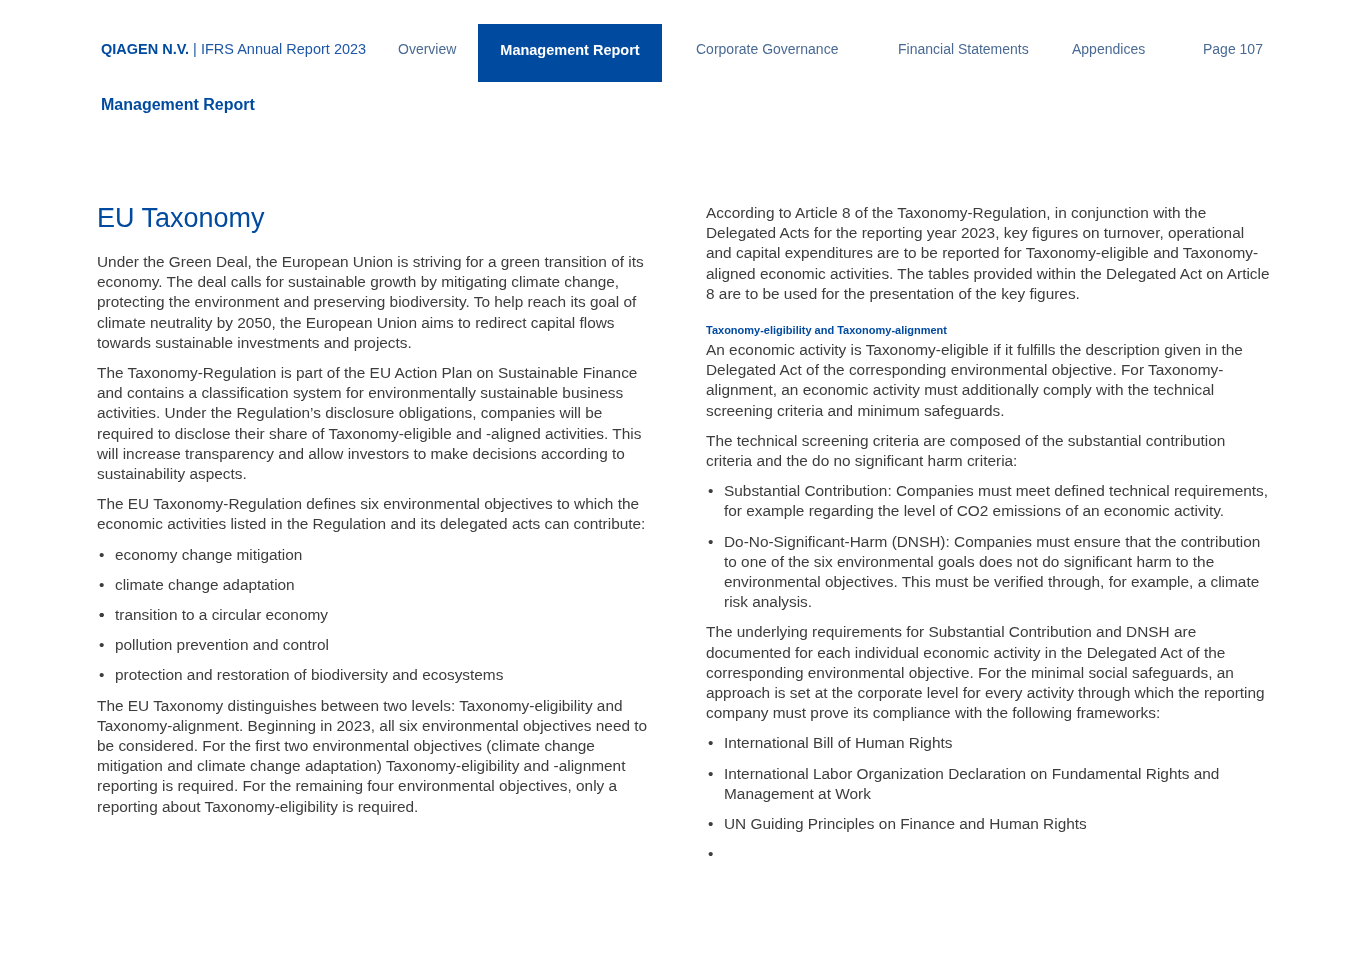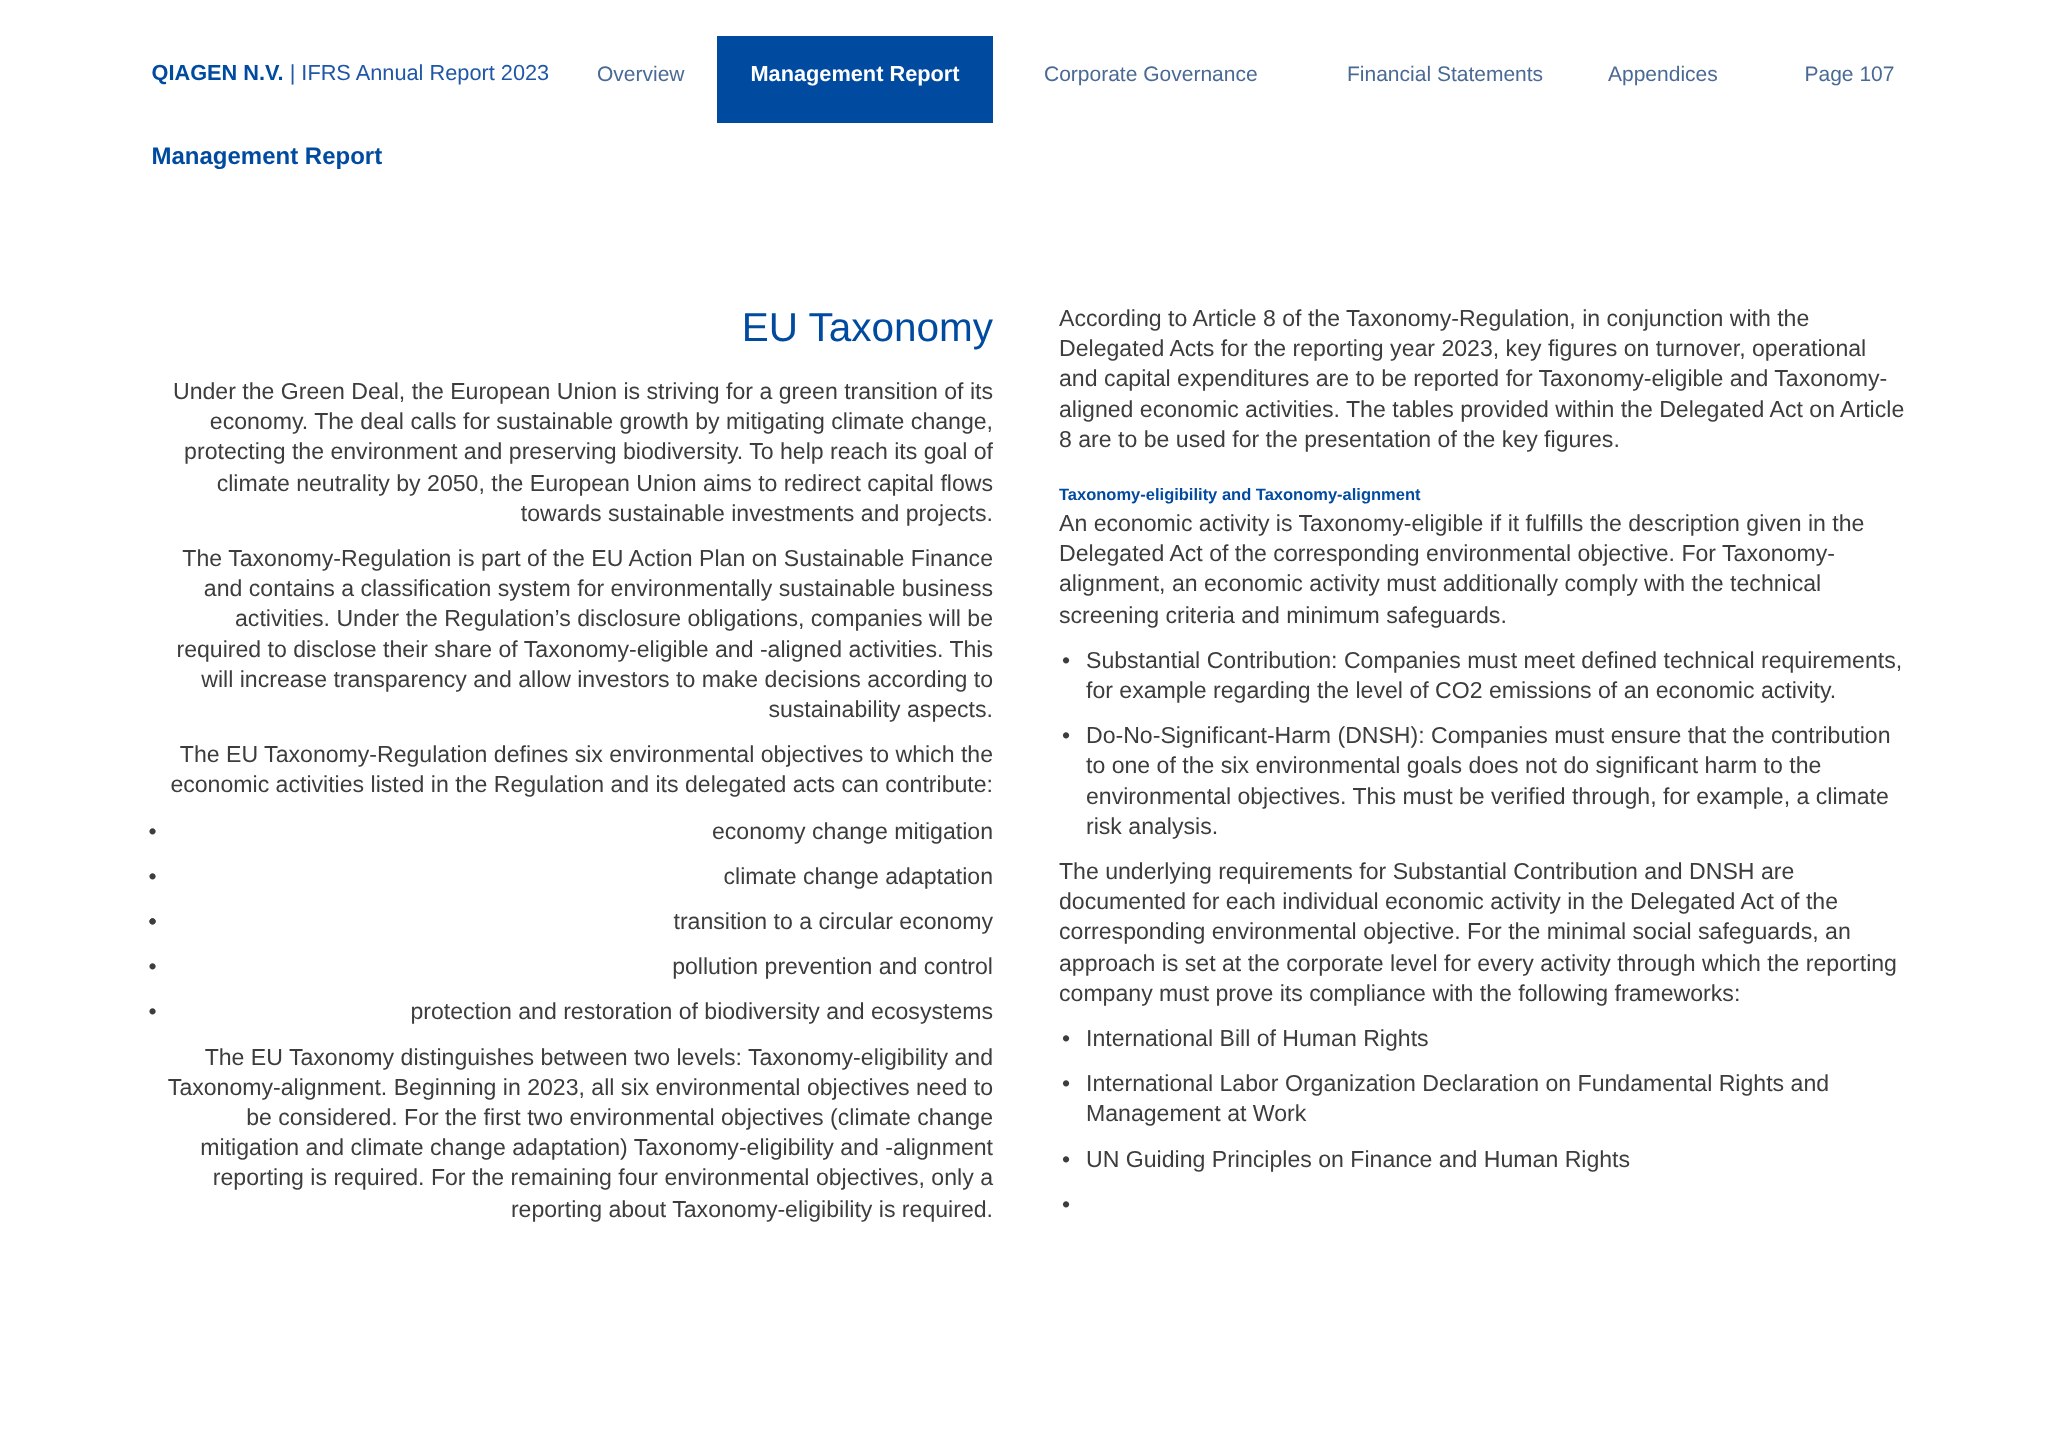--- a/index.html
+++ b/index.html
@@ -8,21 +8,21 @@
   .topnav { position: absolute; top: 0; left: 0; width: 1089px; height: 58px; margin-top: 24px; }
   .brand { position: absolute; left: 101px; top: 17px; font-size: 14.5px; color: #1f57a6; white-space: nowrap; }
   .brand .company { font-weight: bold; color: #004a9f; }
   .brand .sep { color: #1f57a6; margin: 0 4px; }
   .nav-item { position: absolute; top: 17px; font-size: 14px; color: #4a6a95; white-space: nowrap; text-decoration: none; cursor: pointer; }
   .nav-active { position: absolute; left: 478px; top: 0; width: 184px; height: 58px; background: #004a9f;
                 color: #ffffff; font-weight: bold; font-size: 14.5px; display: flex; align-items: center;
                 justify-content: center; padding-bottom: 6px; box-sizing: border-box; cursor: pointer; }
   .section-label { position: absolute; left: 101px; top: 96px; font-size: 16px; font-weight: bold; color: #004a9f; }
   .col { position: absolute; top: 200px; font-size: 15.4px; line-height: 20.2px; color: #3d3d3d; }
-  .col-left { left: 97px; width: 565px; text-align: right; }
+  .col-left { left: 97px; width: 565px; }
   .col-right { left: 706px; width: 565px; top: 203px; }
   h1.page-title { font-weight: normal; font-size: 27px; color: #004a9f; margin: 0 0 16px 0; line-height: 36px; }
   p { margin: 0 0 10px 0; }
   ul { list-style: none; margin: 0 0 10px 0; padding: 0; }
   ul li { position: relative; padding-left: 18px; margin-bottom: 10px; }
   ul li .bullet { position: absolute; left: 2px; top: 0; }
   h2.subhead { font-size: 11px; font-weight: bold; color: #004a9f; margin: 16px 0 0 0; line-height: 20px; }
 </style>
 </head>
 <body>
@@ -54,20 +54,21 @@
     <li><span class="bullet">•</span><span>pollution prevention and control</span></li>
     <li style="margin-bottom:0;"><span class="bullet">•</span><span>protection and restoration of biodiversity and ecosystems</span></li>
   </ul>
   <p>The EU Taxonomy distinguishes between two levels: Taxonomy-eligibility and Taxonomy-alignment. Beginning in 2023, all six environmental objectives need to be considered. For the first two environmental objectives (climate change mitigation and climate change adaptation) Taxonomy-eligibility and -alignment reporting is required. For the remaining four environmental objectives, only a reporting about Taxonomy-eligibility is required.</p>
 </div>
 
 <div class="col col-right">
   <p>According to Article 8 of the Taxonomy-Regulation, in conjunction with the Delegated Acts for the reporting year 2023, key figures on turnover, operational and capital expenditures are to be reported for Taxonomy-eligible and Taxonomy-aligned economic activities. The tables provided within the Delegated Act on Article 8 are to be used for the presentation of the key figures.</p>
   <h2 class="subhead">Taxonomy-eligibility and Taxonomy-alignment</h2>
   <p>An economic activity is Taxonomy-eligible if it fulfills the description given in the Delegated Act of the corresponding environmental objective. For Taxonomy-alignment, an economic activity must additionally comply with the technical screening criteria and minimum safeguards.</p>
+  <p>The technical screening criteria are composed of the substantial contribution criteria and the do no significant harm criteria:</p>
   <ul>
     <li><span class="bullet">•</span><span>Substantial Contribution: Companies must meet defined technical requirements, for example regarding the level of CO2 emissions of an economic activity.</span></li>
     <li style="margin-bottom:0;"><span class="bullet">•</span><span>Do-No-Significant-Harm (DNSH): Companies must ensure that the contribution to one of the six environmental goals does not do significant harm to the environmental objectives. This must be verified through, for example, a climate risk analysis.</span></li>
   </ul>
   <p>The underlying requirements for Substantial Contribution and DNSH are documented for each individual economic activity in the Delegated Act of the corresponding environmental objective. For the minimal social safeguards, an approach is set at the corporate level for every activity through which the reporting company must prove its compliance with the following frameworks:</p>
   <ul>
     <li><span class="bullet">•</span><span>International Bill of Human Rights</span></li>
     <li><span class="bullet">•</span><span>International Labor Organization Declaration on Fundamental Rights and Management at Work</span></li>
     <li><span class="bullet">•</span><span>UN Guiding Principles on Finance and Human Rights</span></li>
     <li><span class="bullet">•</span></li>

